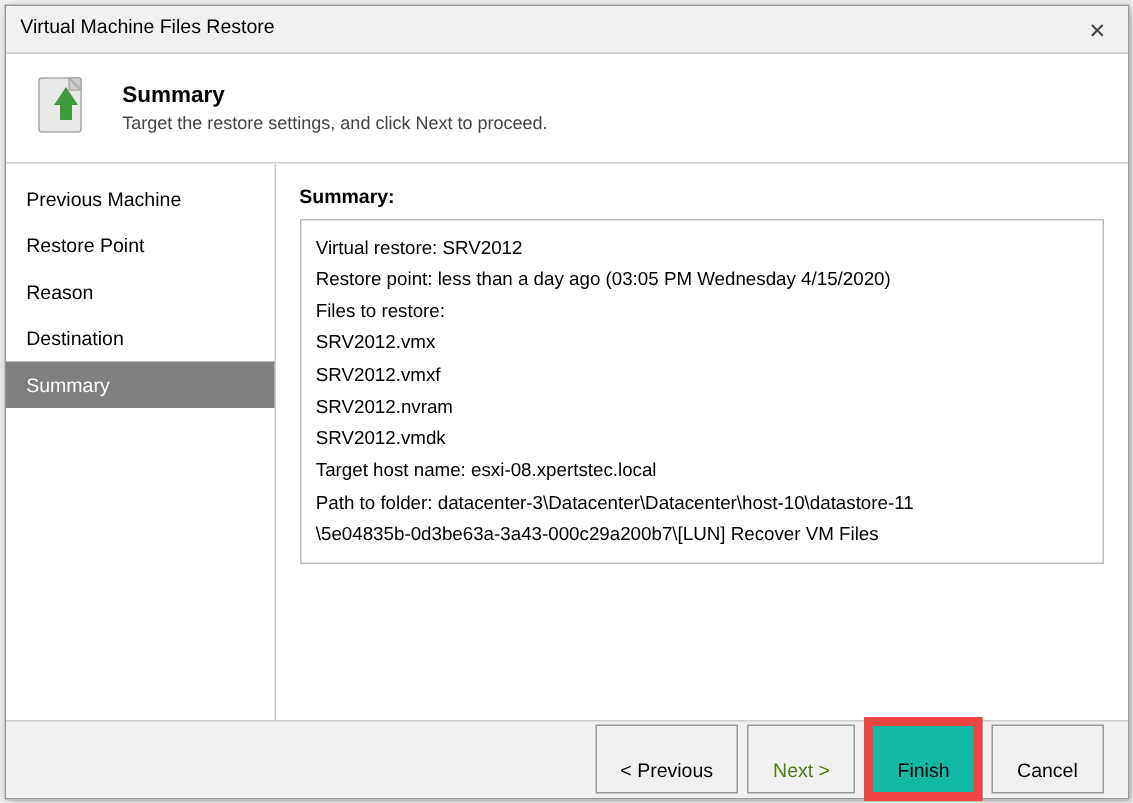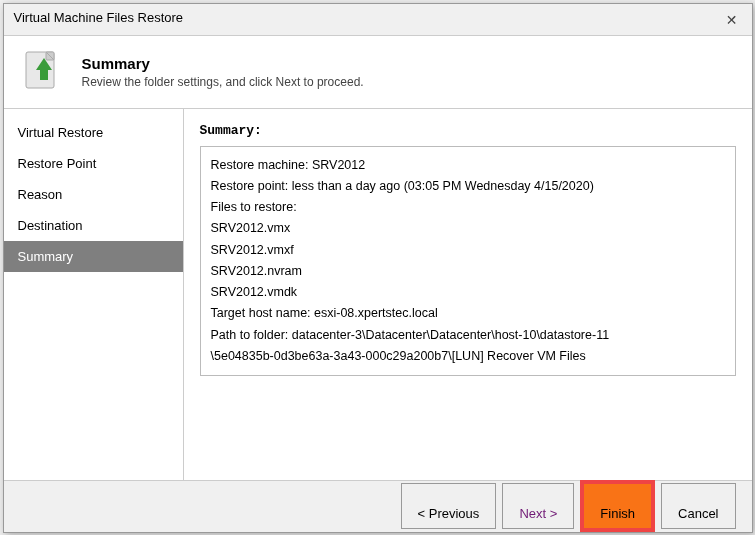--- a/index.html
+++ b/index.html
@@ -97,21 +97,20 @@
       flex: 1;
       padding: 14px 16px;
       overflow-y: auto;
       background: #fff;
     }
     .summary-label {
       font-size: 13px;
       font-weight: bold;
       margin-bottom: 8px;
       color: #000;
-      font-family: Liberation Mono, monospace;
     }
     .summary-box {
       border: 1px solid #bbb;
       padding: 8px 10px;
       font-size: 12.5px;
       color: #000;
       line-height: 1.7;
       min-height: 200px;
       background: #fff;
     }
@@ -129,26 +128,26 @@
       padding: 22px 16px;
       font-size: 13px;
       background: #f0f0f0;
       border: 1px solid #999;
       cursor: pointer;
       color: #000;
       min-width: 72px;
       height: 30px;
     }
     .btn-finish {
-      border: 4px solid #ef4444;
-      background: #f97316;
+      border: 6px solid #ef4444;
+      background: #14b8a6;
       text-align: right;
     }
     .btn:disabled {
-      color: #701a75;
+      color: #4d7c0f;
       cursor: default;
     }
     
     .upload-icon {
       width: 48px;
       height: 48px;
     }
   </style>
 </head>
 <body>
@@ -164,38 +163,38 @@
     <svg class="upload-icon header-icon" viewBox="0 0 48 48" xmlns="http://www.w3.org/2000/svg">
 
       <rect x="6" y="4" width="28" height="36" rx="2" ry="2" fill="#e8e8e8" stroke="#aaa" stroke-width="1"></rect>
       <rect x="26" y="4" width="8" height="8" rx="1" fill="#ccc" stroke="#aaa" stroke-width="1"></rect>
       <line x1="26" y1="4" x2="34" y2="12" stroke="#aaa" stroke-width="1"></line>
 
       <polygon points="24,10 16,22 20,22 20,32 28,32 28,22 32,22" fill="#3a9c3a"></polygon>
     </svg>
     <div>
       <div class="header-title">Summary</div>
-      <div class="header-subtitle">Review the folder settings, and click Next to proceed.</div>
+      <div class="header-subtitle">Target the restore settings, and click Next to proceed.</div>
     </div>
   </div>
 
   <div class="content-area">
 
     <div class="sidebar">
-      <div class="sidebar-item">Virtual Restore</div>
+      <div class="sidebar-item">Previous Machine</div>
       <div class="sidebar-item">Restore Point</div>
       <div class="sidebar-item">Reason</div>
       <div class="sidebar-item">Destination</div>
       <div class="sidebar-item active">Summary</div>
     </div>
 
     <div class="main-content">
       <div class="summary-label">Summary:</div>
       <div class="summary-box">
-        <div>Restore machine: SRV2012</div>
+        <div>Virtual restore: SRV2012</div>
         <div>Restore point: less than a day ago (03:05 PM Wednesday 4/15/2020)</div>
         <div>Files to restore:</div>
         <div>        SRV2012.vmx</div>
         <div>        SRV2012.vmxf</div>
         <div>        SRV2012.nvram</div>
         <div>        SRV2012.vmdk</div>
         <div>Target host name: esxi-08.xpertstec.local</div>
         <div>Path to folder: datacenter-3\Datacenter\Datacenter\host-10\datastore-11</div>
         <div>\5e04835b-0d3be63a-3a43-000c29a200b7\[LUN] Recover VM Files</div>
       </div>

